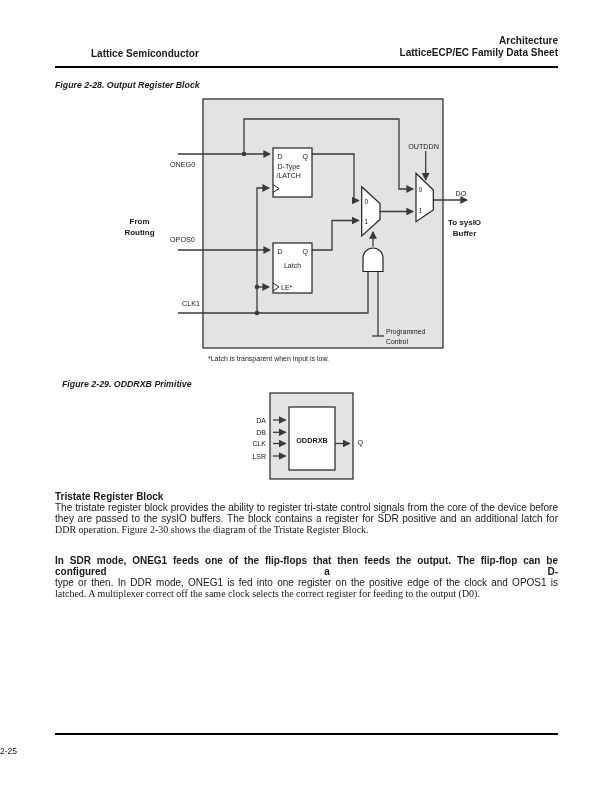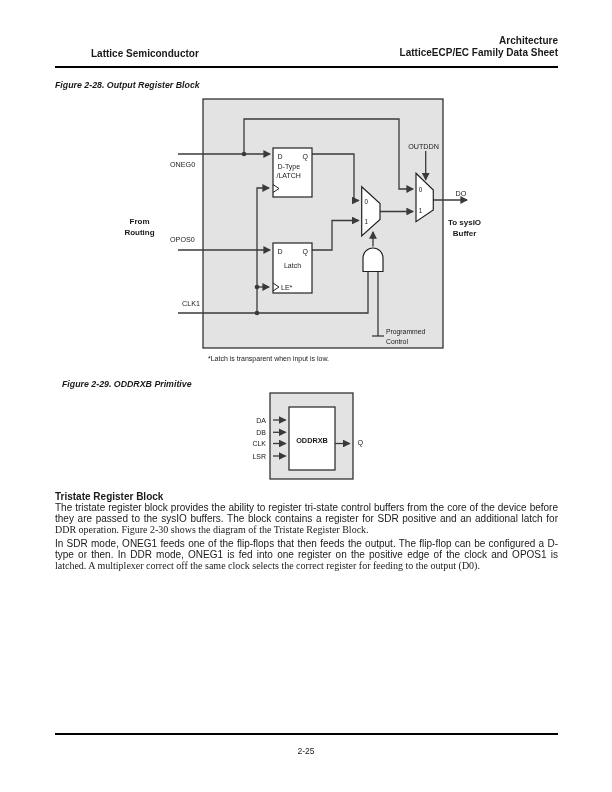--- a/index.html
+++ b/index.html
@@ -20,23 +20,23 @@
   .watermark{
     left:168px;top:369px;width:280px;
     font-size:37px;letter-spacing:1px;line-height:38px;white-space:nowrap;
     color:rgba(172,172,172,0.5);font-family:"DejaVu Sans",sans-serif;
     pointer-events:none;z-index:5;
   }
   .bodytext{left:55px;top:491px;width:503px;font-size:10px;line-height:11px;}
   .bodytext .heading{font-weight:bold;}
   .jline{text-align:justify;text-align-last:justify;}
   .lline{text-align:left;font-family:Liberation Serif, serif;}
-  .para2{margin-top:3px;}
+  .para2{margin-top:20px;font-weight:bold;}
   .rule-bot{left:55px;top:733px;width:503px;height:2px;background:#000;}
-  .pageno{left:0;top:746px;width:612px;text-align:center;font-size:8.5px;}
+  .pageno{left:0;top:746px;width:612px;text-align:left;font-size:8.5px;}
 </style>
 </head>
 <body>
 
 <div class="page">
 
   <div class="abs hdr-left">Lattice Semiconductor</div>
   <div class="abs hdr-right">
     <div>Architecture</div>
     <div>LatticeECP/EC Family Data Sheet</div>
@@ -142,21 +142,21 @@
       <text x="266" y="446" font-size="7" text-anchor="end">CLK</text>
       <text x="266" y="458.5" font-size="7" text-anchor="end">LSR</text>
       <text x="312" y="443" font-size="7.3" font-weight="bold" text-anchor="middle">ODDRXB</text>
       <text x="357.5" y="444.5" font-size="7.2">Q</text>
     </g>
   </svg>
 
 
   <div class="abs bodytext">
     <div class="heading">Tristate Register Block</div>
-    <div class="jline">The tristate register block provides the ability to register tri-state control buffers from the core of the device before</div>
+    <div class="jline">The tristate register block provides the ability to register tri-state control signals from the core of the device before</div>
     <div class="jline">they are passed to the sysIO buffers. The block contains a register for SDR positive and an additional latch for</div>
     <div class="lline">DDR operation. Figure 2-30 shows the diagram of the Tristate Register Block.</div>
     <div class="jline para2">In SDR mode, ONEG1 feeds one of the flip-flops that then feeds the output. The flip-flop can be configured a D-</div>
     <div class="jline">type or then. In DDR mode, ONEG1 is fed into one register on the positive edge of the clock and OPOS1 is</div>
     <div class="lline">latched. A multiplexer correct off the same clock selects the correct register for feeding to the output (D0).</div>
   </div>
 
   <div class="abs rule-bot"></div>
   <div class="abs pageno">2-25</div>
 

